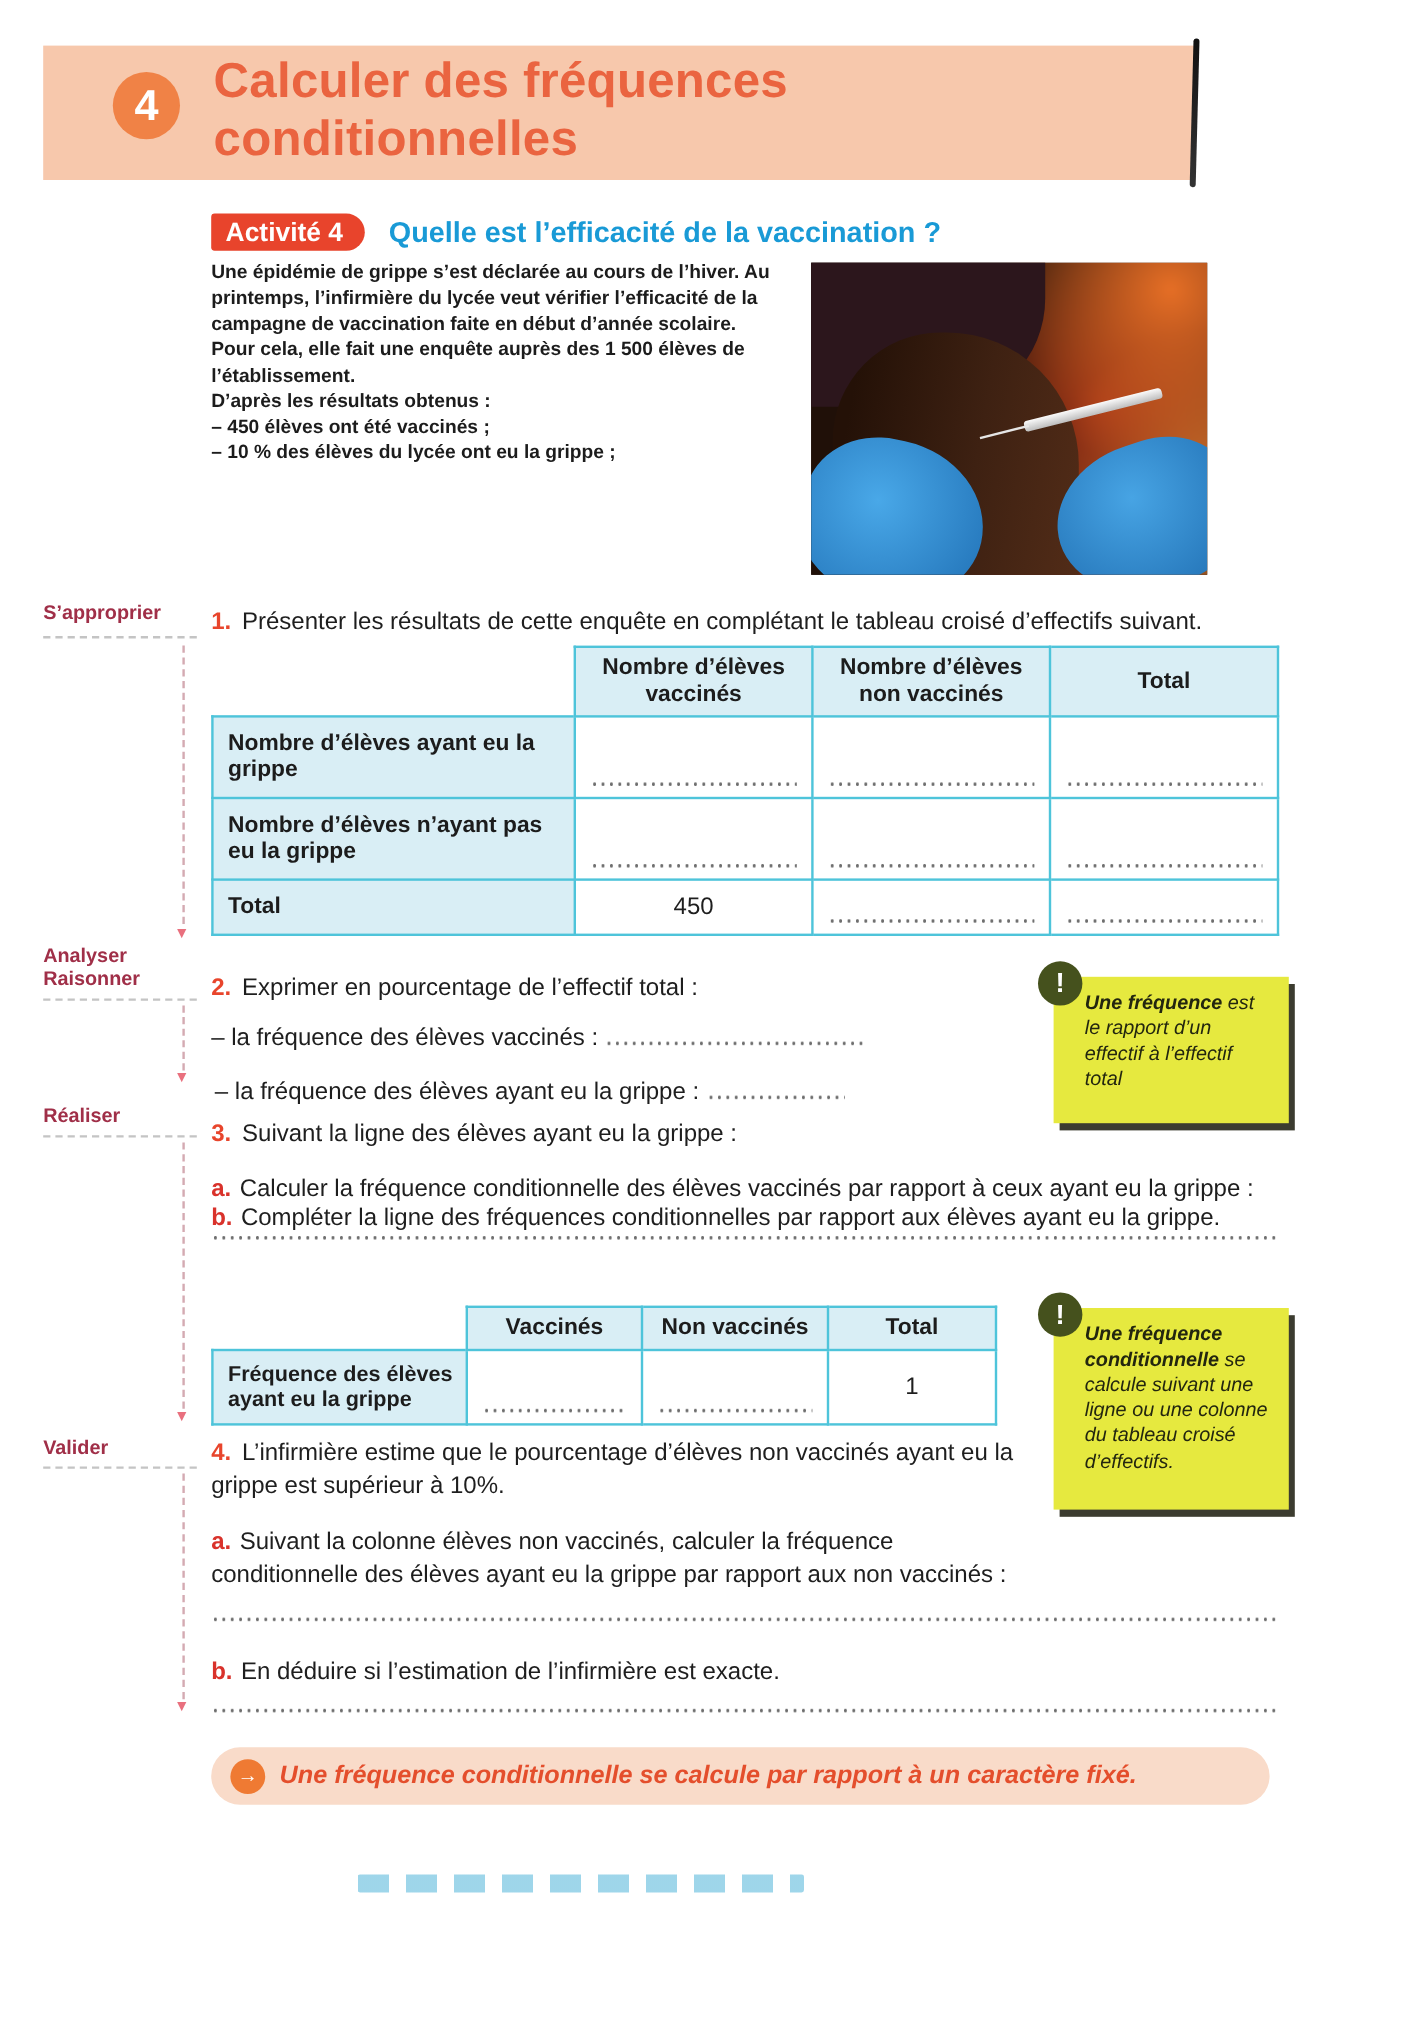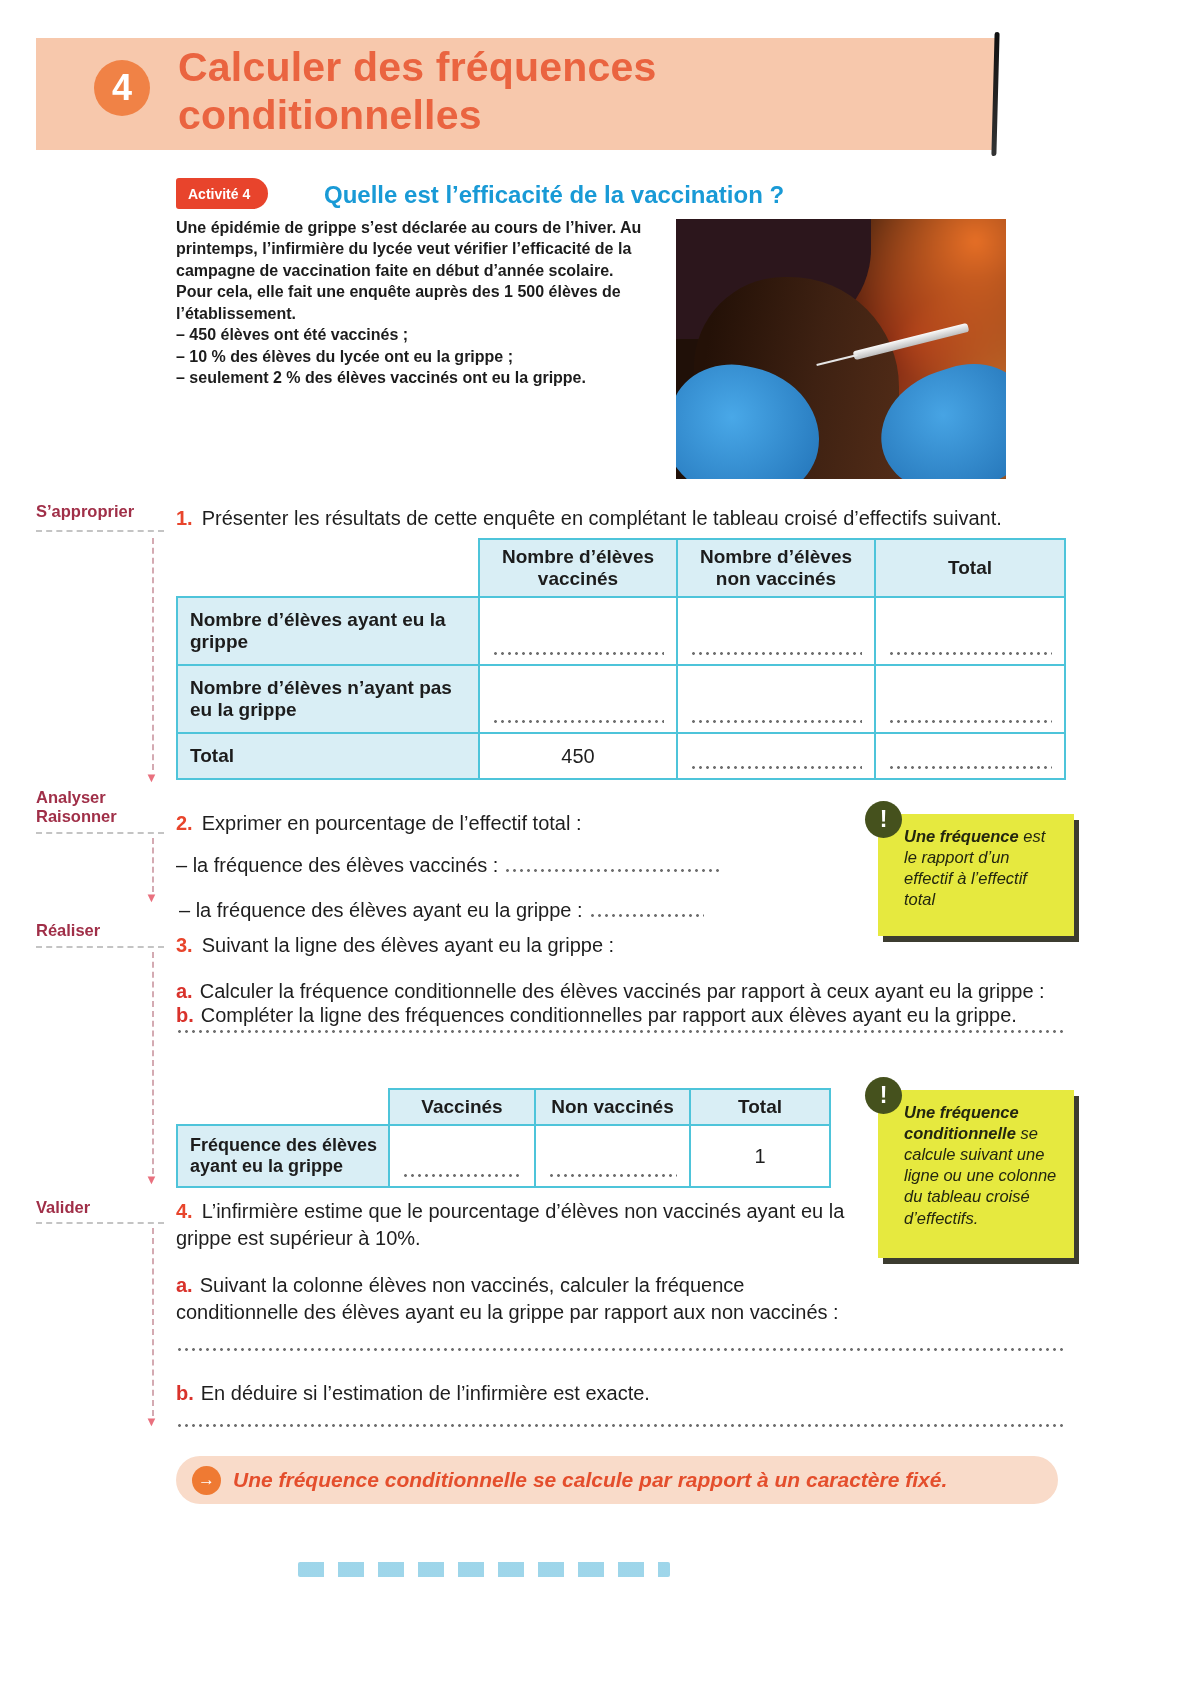--- a/index.html
+++ b/index.html
@@ -11,21 +11,21 @@
   .chapter-num { position:absolute; left:94px; top:60px; width:56px; height:56px; border-radius:50%;
     background:#f08246; color:#fff; font-size:36px; font-weight:bold;
     display:flex; align-items:center; justify-content:center; }
   .chapter-title { position:absolute; left:178px; top:44px; font-size:41px; font-weight:bold;
     color:#ea6440; line-height:1.17; letter-spacing:.2px; }
   .page-curl { position:absolute; left:993px; top:32px; width:5px; height:124px;
     background:linear-gradient(#111,#333); transform:rotate(1.5deg); border-radius:3px; }
 
   
   .activity-badge { position:absolute; left:176px; top:178px; height:31px; display:flex; align-items:center;
-    background:#e8442c; color:#fff; font-weight:bold; font-size:14px; padding:0 18px 0 12px;
+    background:#e8442c; color:#fff; font-weight:bold; font-size:22px; padding:0 18px 0 12px;
     border-radius:3px 16px 16px 3px; }
   .activity-title { position:absolute; left:324px; top:181px; font-size:24px; font-weight:bold; color:#199ad6; }
 
   .intro { position:absolute; left:176px; top:217px; width:505px; font-size:16px; font-weight:bold;
     line-height:1.34; color:#1c1c1c; }
   .intro p { margin:0; }
   .intro p.nowrap { white-space:nowrap; }
 
   
   .photo { position:absolute; left:676px; top:219px; width:330px; height:260px; overflow:hidden; background:#180b06; }
@@ -117,23 +117,23 @@
     <div>conditionnelles</div>
   </div>
   <div class="page-curl"></div>
 
   <div class="activity-badge">Activité 4</div>
   <div class="activity-title">Quelle est l’efficacité de la vaccination ?</div>
 
   <div class="intro">
     <p>Une épidémie de grippe s’est déclarée au cours de l’hiver. Au printemps, l’infirmière du lycée veut vérifier l’efficacité de la campagne de vaccination faite en début d’année scolaire.</p>
     <p>Pour cela, elle fait une enquête auprès des 1 500 élèves de l’établissement.</p>
+    <p>D’après les résultats obtenus :</p>
     <p class="nowrap">– 450 élèves ont été vaccinés ;</p>
     <p class="nowrap">– 10 % des élèves du lycée ont eu la grippe ;</p>
-    <p class="nowrap">– seulement 2 % des élèves vaccinés ont eu la grippe.</p>
   </div>
 
   <div class="photo">
     <div class="ph-bg"></div>
     <div class="ph-shoulder"></div>
     <div class="ph-arm"></div>
     <div class="ph-glove-left"></div>
     <div class="ph-glove-right"></div>
     <div class="ph-syringe"></div>
     <div class="ph-needle"></div>

